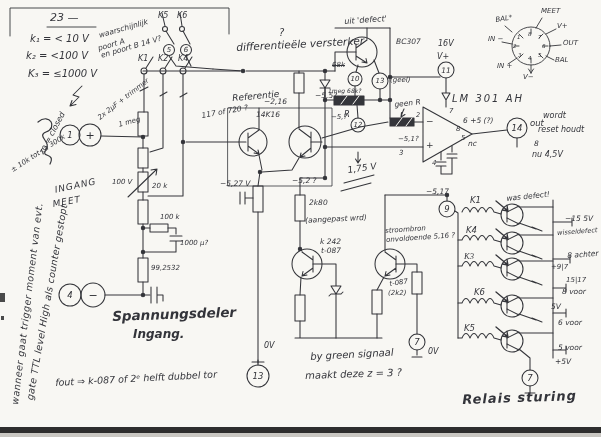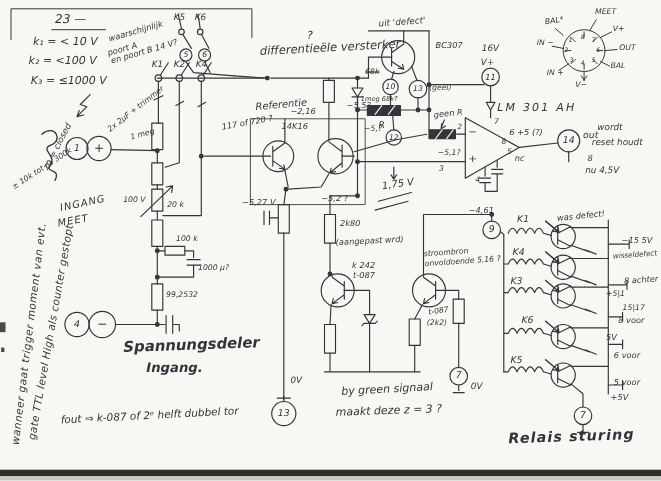--- a/index.html
+++ b/index.html
@@ -322,32 +322,32 @@
 
 <span class="hw" style="left:320px;top:238px;font-size:7.5px;">k 242</span>
 <span class="hw" style="left:321px;top:247px;font-size:7.5px;">t-087</span>
 <span class="hw rot0" style="left:385px;top:228px;font-size:7px;transform:rotate(-4deg);">stroombron</span>
 <span class="hw rot0" style="left:386px;top:237px;font-size:7px;transform:rotate(-4deg);">onvoldoende 5,16 ?</span>
 <span class="hw rot0" style="left:389px;top:281px;font-size:7px;transform:rotate(-8deg);">t-087</span>
 <span class="hw" style="left:388px;top:290px;font-size:7px;">(2k2)</span>
 <span class="cnum" style="left:417px;top:342px;">7</span>
 <span class="hw" style="left:428px;top:348px;font-size:8px;">0V</span>
 
-<span class="hw" style="left:426px;top:188px;font-size:7.5px;">−4,61</span>
+<span class="hw" style="left:426px;top:188px;font-size:7.5px;">−5,17</span>
 <span class="cnum" style="left:447px;top:209px;">9</span>
 <span class="hw" style="left:470px;top:196px;font-size:8.5px;">K1</span>
 <span class="hw" style="left:466px;top:226px;font-size:8.5px;">K4</span>
-<span class="hw" style="left:464px;top:252px;font-size:8.5px;">K3</span>
+<span class="hw" style="left:464px;top:252px;font-size:8.5px;font-family:Liberation Serif, serif;">K3</span>
 <span class="hw" style="left:474px;top:288px;font-size:8.5px;">K6</span>
 <span class="hw" style="left:464px;top:324px;font-size:8.5px;">K5</span>
 <span class="hw rot0" style="left:506px;top:195px;font-size:7.5px;transform:rotate(-6deg);">was defect!</span>
 <span class="hw" style="left:565px;top:215px;font-size:7.5px;">−15  5V</span>
 <span class="hw rot0" style="left:557px;top:230px;font-size:6.5px;transform:rotate(-4deg);">wisseldefect</span>
 <span class="hw rot0" style="left:567px;top:252px;font-size:7.5px;transform:rotate(-4deg);">8 achter</span>
-<span class="hw" style="left:551px;top:264px;font-size:7px;">+5|1</span>
+<span class="hw" style="left:551px;top:264px;font-size:7px;">+9|7</span>
 <span class="hw" style="left:566px;top:277px;font-size:7px;">15|17</span>
 <span class="hw" style="left:562px;top:288px;font-size:7.5px;">8 voor</span>
 <span class="hw" style="left:551px;top:303px;font-size:7.5px;">5V</span>
 <span class="hw" style="left:558px;top:319px;font-size:7.5px;">6 voor</span>
 <span class="hw" style="left:558px;top:344px;font-size:7.5px;">5 voor</span>
 <span class="hw" style="left:555px;top:358px;font-size:7.5px;">+5V</span>
 <span class="cnum" style="left:530px;top:378px;">7</span>
 <span class="hw rot0 bold" style="left:462px;top:393px;font-size:13px;transform:rotate(-2deg);letter-spacing:1px;">Relais sturing</span>
 
 <span class="hw rot0" style="left:310px;top:352px;font-size:10px;transform:rotate(-3deg);">by green signaal</span>

